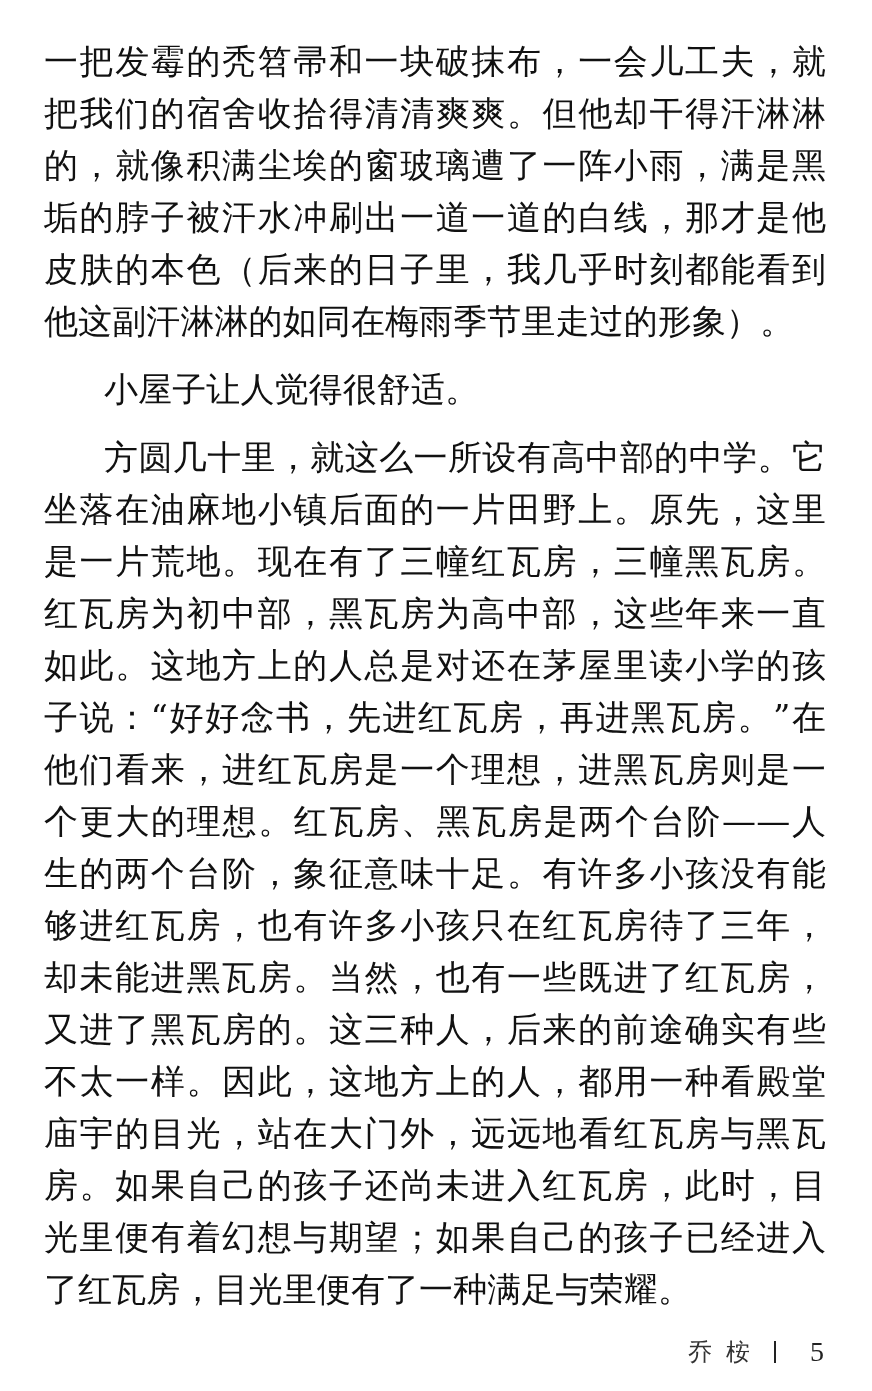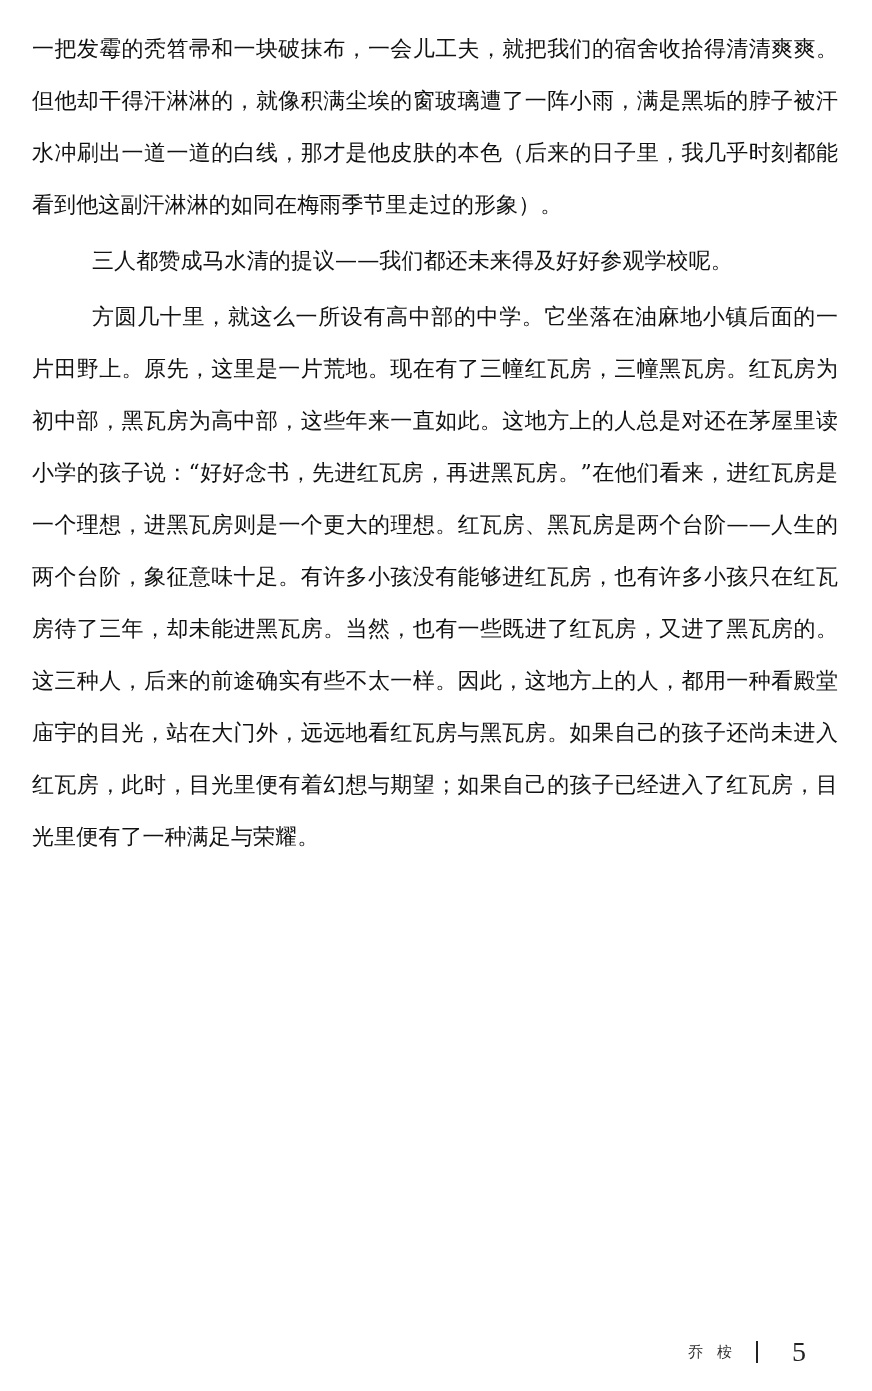--- a/index.html
+++ b/index.html
@@ -15,42 +15,42 @@
       color: #111111;
       font-family: "DejaVu Serif", "Liberation Serif", serif;
     }
     .page-body {
       position: absolute;
       left: 28px;
       top: 19px;
       width: 814px;
     }
     .para {
-      margin: 4px;
-      font-size: 22px;
+      margin: 16px;
+      font-size: 34px;
       line-height: 52px;
       letter-spacing: 0.1px;
       text-align: justify;
       text-align-last: left;
       word-break: break-all;
     }
     .para.indent {
       text-indent: 60px;
     }
     .footer {
       position: absolute;
       top: 1332px;
       left: 688px;
       height: 40px;
       display: flex;
       align-items: center;
       color: #222222;
     }
     .footer .book-title {
-      font-size: 15px;
+      font-size: 24px;
       letter-spacing: 14px;
       font-family: "DejaVu Sans", "Liberation Sans", sans-serif;
       color: #333333;
     }
     .footer .sep {
       display: inline-block;
       width: 2px;
       height: 22px;
       background: #222222;
       margin-left: 10px;
@@ -59,21 +59,21 @@
     .footer .page-num {
       font-size: 28px;
       font-family: "Liberation Serif", "DejaVu Serif", serif;
     }
   </style>
 </head>
 <body>
 
 <main class="page-body">
   <p class="para">一把发霉的秃笤帚和一块破抹布，一会儿工夫，就把我们的宿舍收拾得清清爽爽。但他却干得汗淋淋的，就像积满尘埃的窗玻璃遭了一阵小雨，满是黑垢的脖子被汗水冲刷出一道一道的白线，那才是他皮肤的本色（后来的日子里，我几乎时刻都能看到他这副汗淋淋的如同在梅雨季节里走过的形象）。</p>
-  <p class="para indent">三人都赞成马水清的提议——我们都还未来得及好好参观学校呢。</p>
+  <p class="para indent">小屋子让人觉得很舒适。</p>
   <p class="para indent">方圆几十里，就这么一所设有高中部的中学。它坐落在油麻地小镇后面的一片田野上。原先，这里是一片荒地。现在有了三幢红瓦房，三幢黑瓦房。红瓦房为初中部，黑瓦房为高中部，这些年来一直如此。这地方上的人总是对还在茅屋里读小学的孩子说：“好好念书，先进红瓦房，再进黑瓦房。”在他们看来，进红瓦房是一个理想，进黑瓦房则是一个更大的理想。红瓦房、黑瓦房是两个台阶——人生的两个台阶，象征意味十足。有许多小孩没有能够进红瓦房，也有许多小孩只在红瓦房待了三年，却未能进黑瓦房。当然，也有一些既进了红瓦房，又进了黑瓦房的。这三种人，后来的前途确实有些不太一样。因此，这地方上的人，都用一种看殿堂庙宇的目光，站在大门外，远远地看红瓦房与黑瓦房。如果自己的孩子还尚未进入红瓦房，此时，目光里便有着幻想与期望；如果自己的孩子已经进入了红瓦房，目光里便有了一种满足与荣耀。</p>
 </main>
 
 <footer class="footer">
   <span class="book-title">乔桉</span>
   <span class="sep"></span>
   <span class="page-num">5</span>
 </footer>
 
 </body></html>

